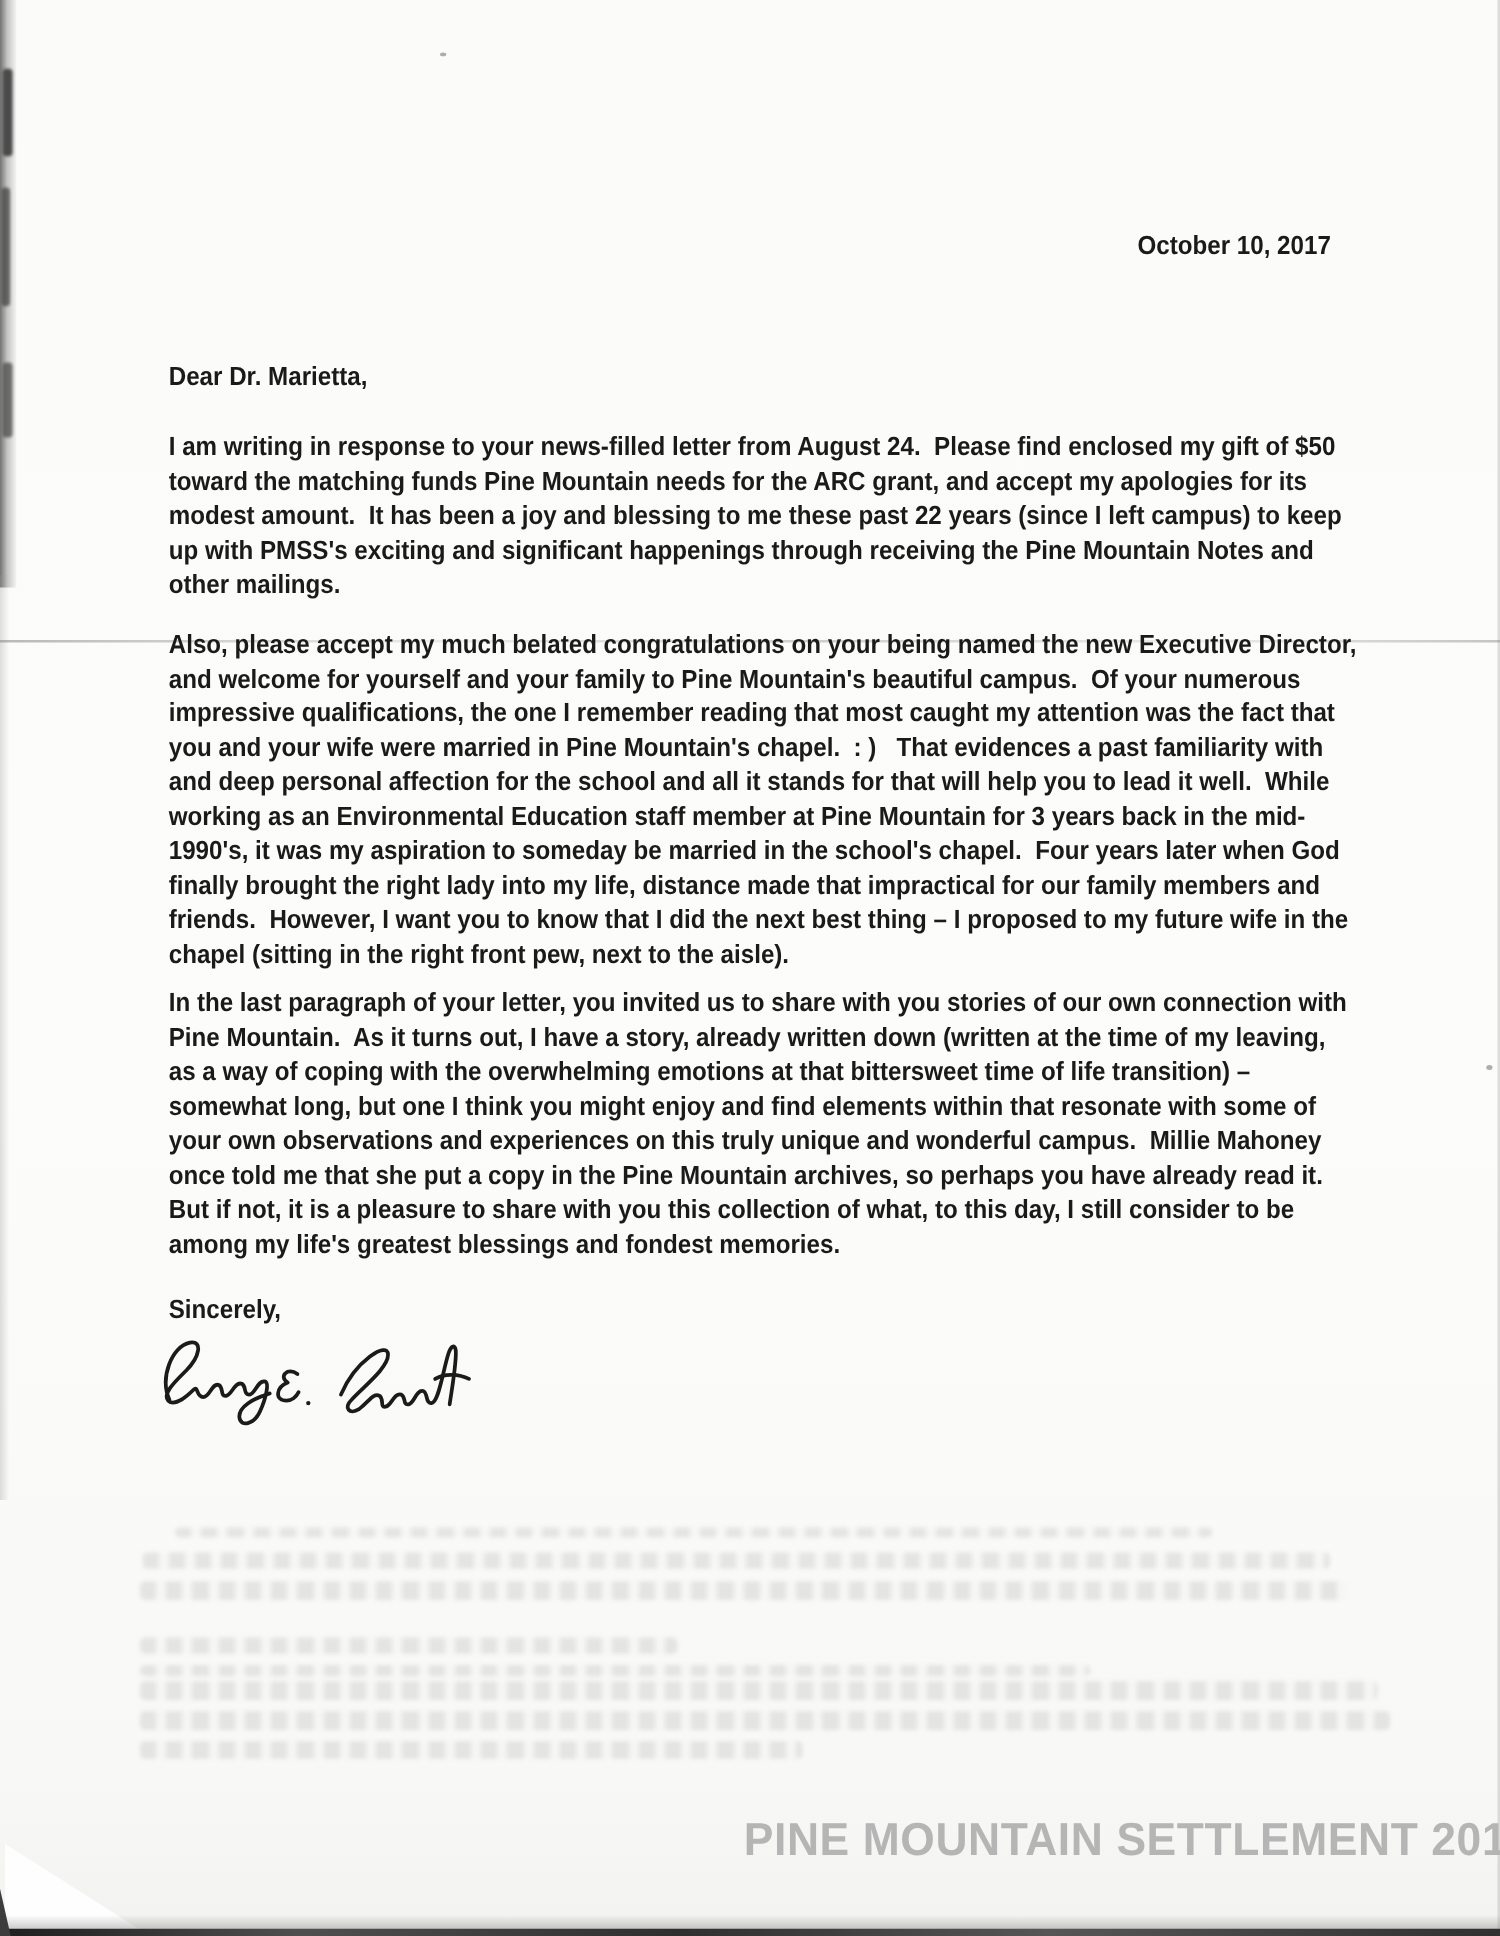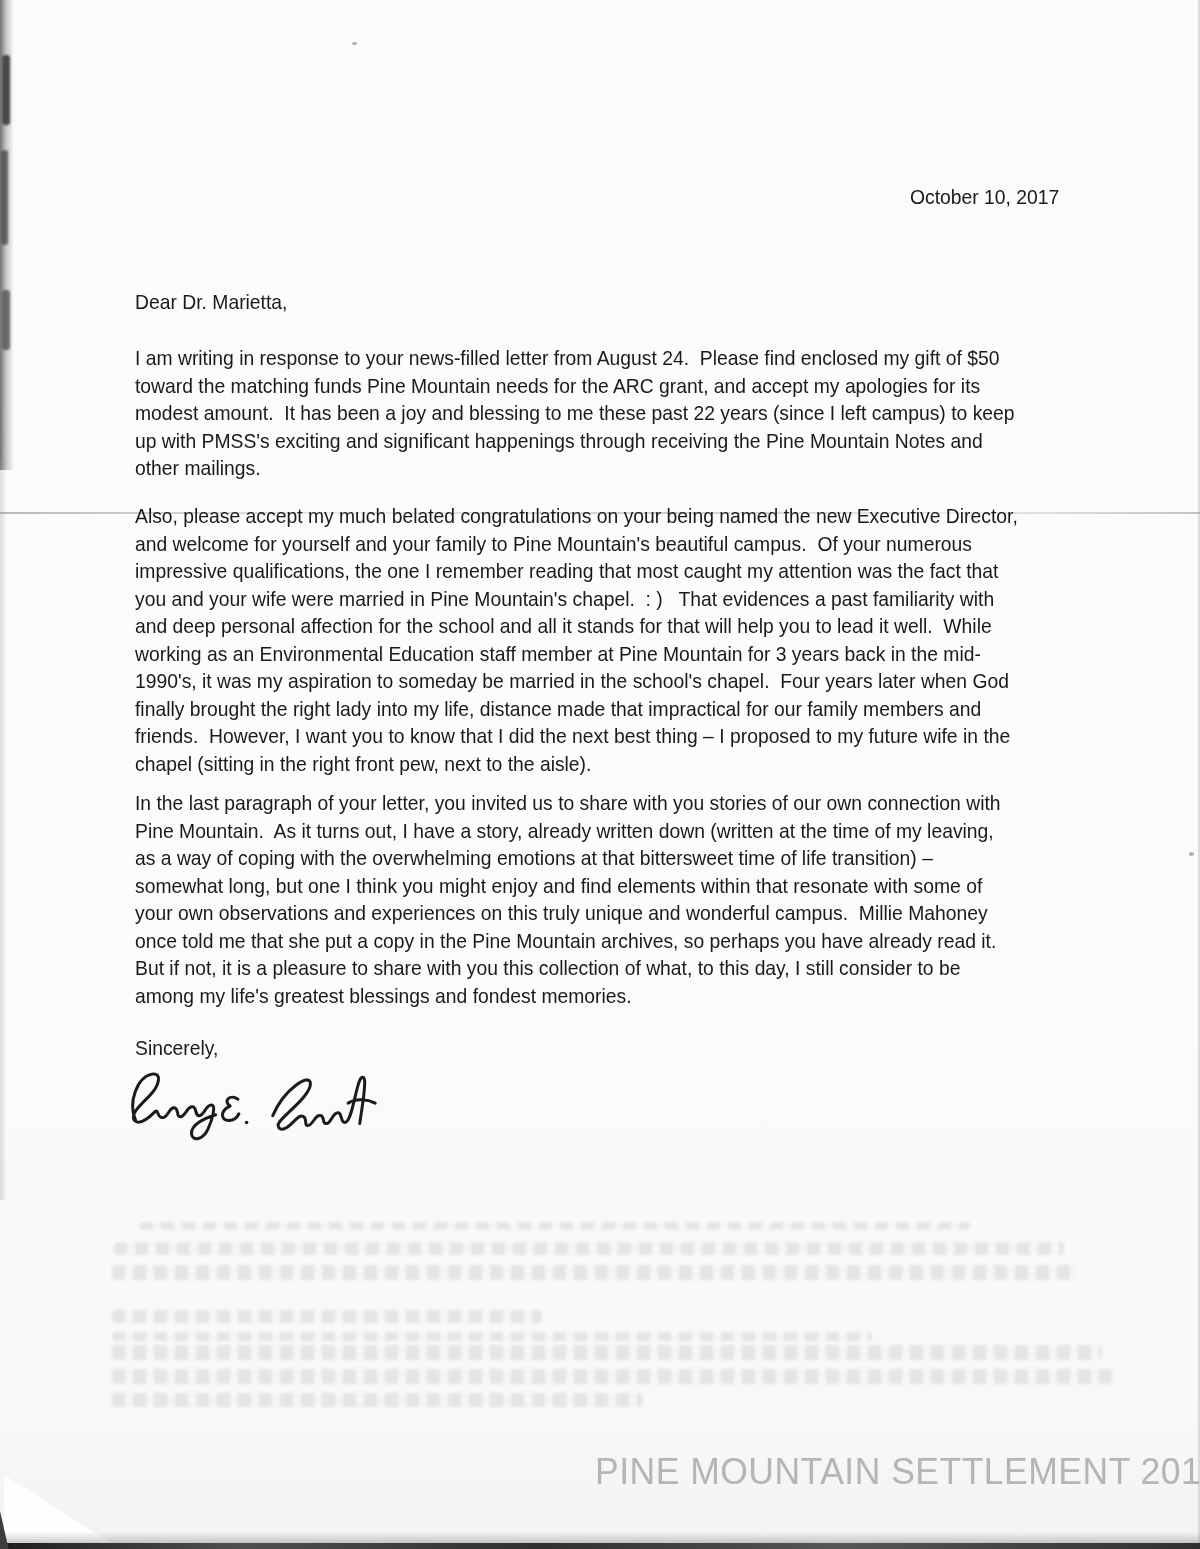--- a/index.html
+++ b/index.html
@@ -5,20 +5,21 @@
 <style>
   html,body{margin:0;padding:0;background:#e9e9e7;}
   .page{
     position:relative;
     width:1200px;height:1549px;
     margin:0 auto;
     background:linear-gradient(180deg,#fbfbf9 0%,#fcfcfb 55%,#f8f8f6 92%,#f2f2f0 100%);
     overflow:hidden;
     font-family:"Liberation Sans", sans-serif;
     color:#181818;
+    font-weight:bold;
   }
   .scan-text{
     position:absolute;
     font-size:21px;
     line-height:27.5px;
     white-space:pre;
     transform:scaleX(0.92);
     transform-origin:0 0;
     color:#1a1a1a;
   }

